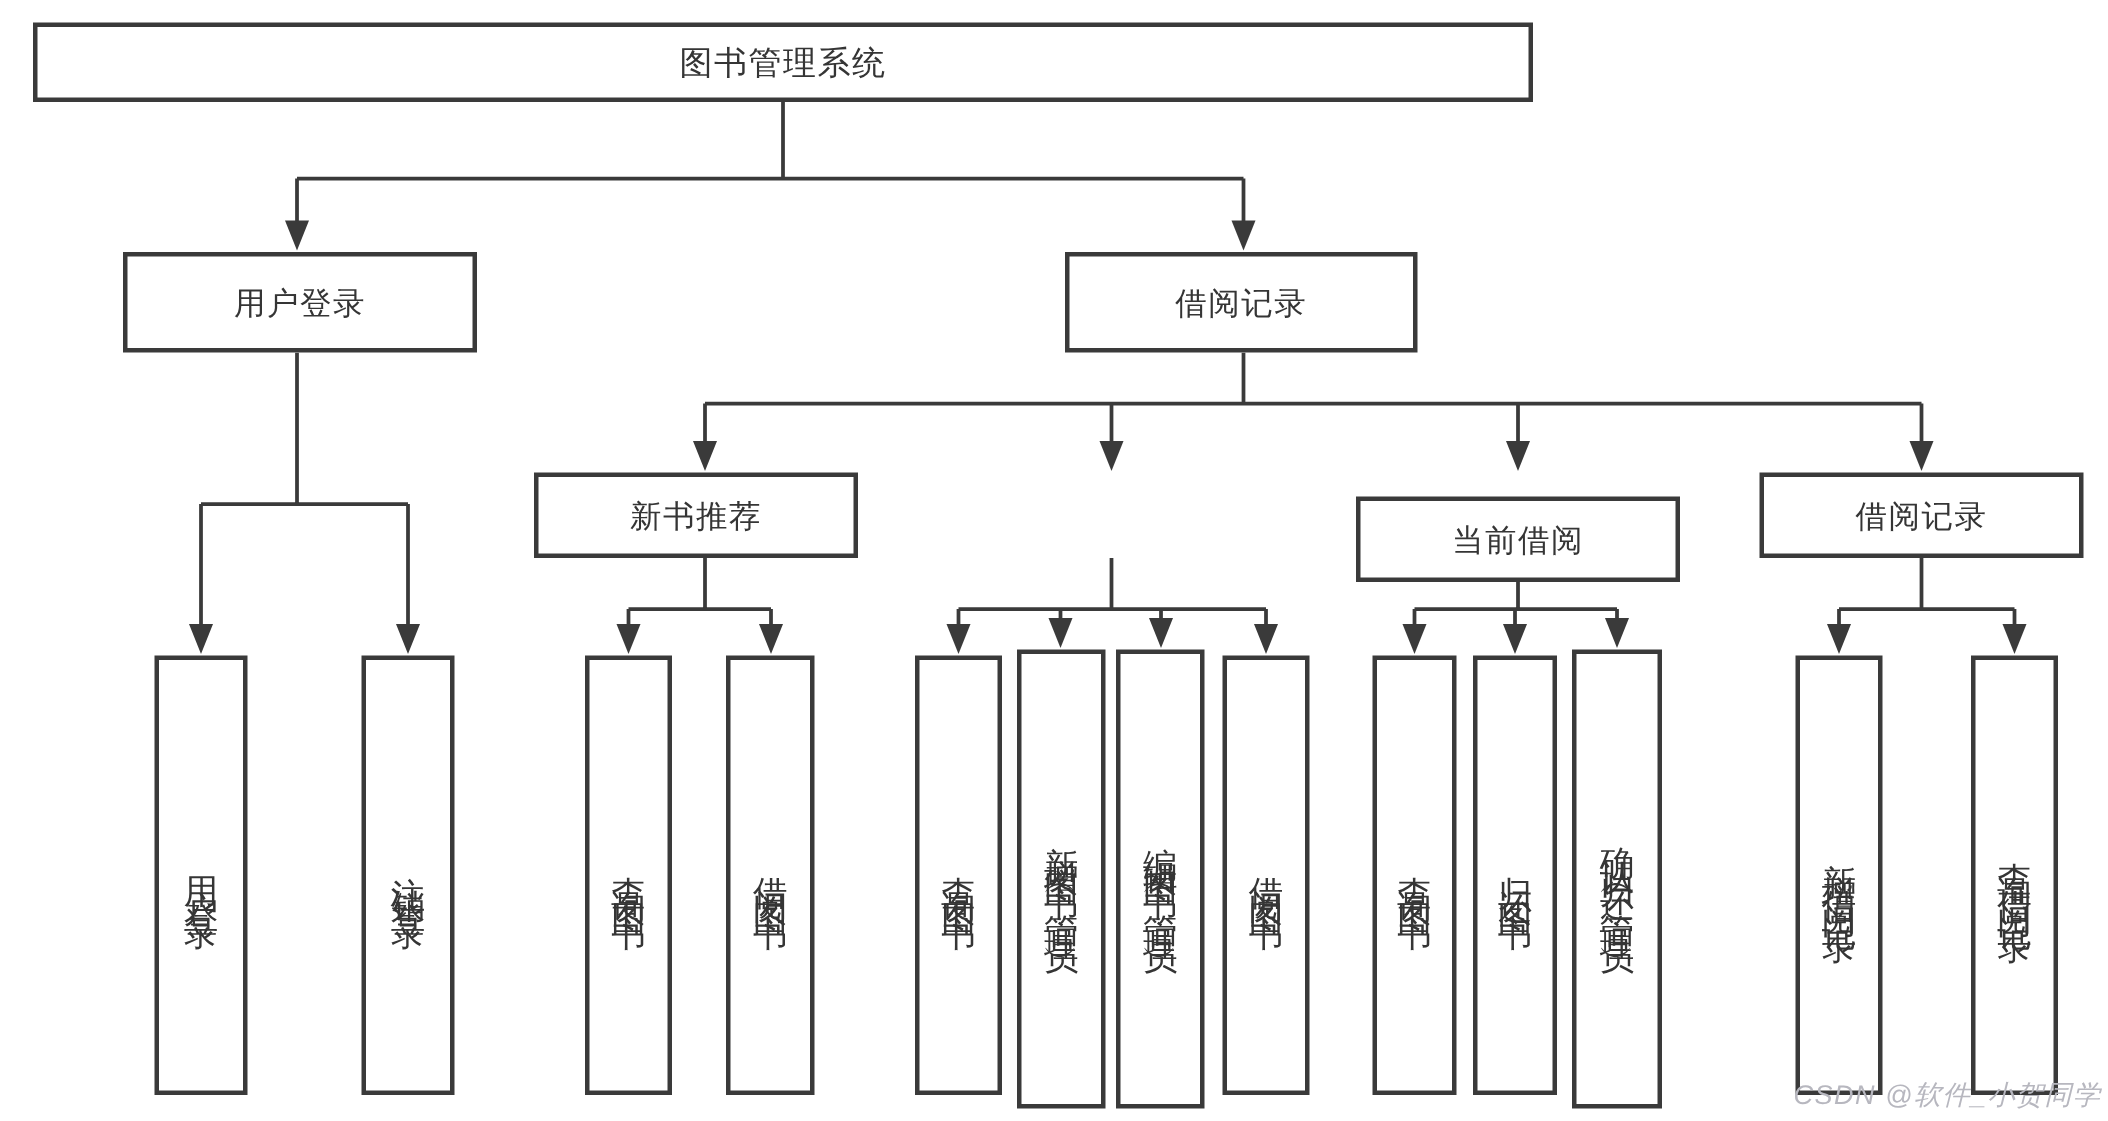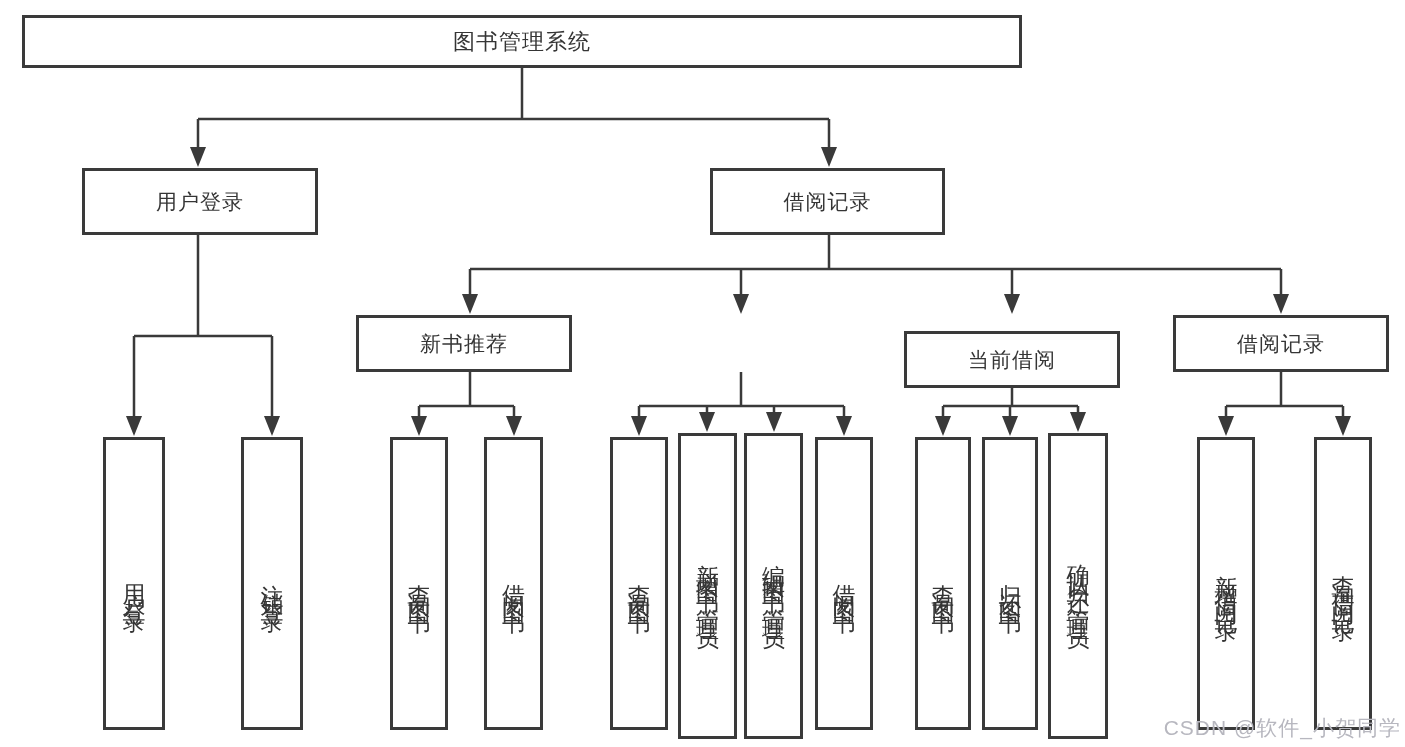--- a/index.html
+++ b/index.html
@@ -32,25 +32,26 @@
     writing-mode:vertical-rl;
     text-orientation:mixed;
     font-size:23px;
     line-height:1;
     letter-spacing:9px;
     white-space:nowrap;
   }
   #watermark{
     position:absolute;
     right:4px;bottom:5px;
-    font-size:21px;
+    font-size:18px;
     color:var(--watermark);
     letter-spacing:1px;
     z-index:5;
     white-space:nowrap;
+    font-style:italic;
   }
 </style>
 </head>
 <body>
 
 <div id="canvas">
 
   <svg id="wires" viewBox="0 0 1405 747" xmlns="http://www.w3.org/2000/svg">
 
     <path d="M522 68 V119 M198 119 H829 M198 119 V152 M829 119 V152"></path>

